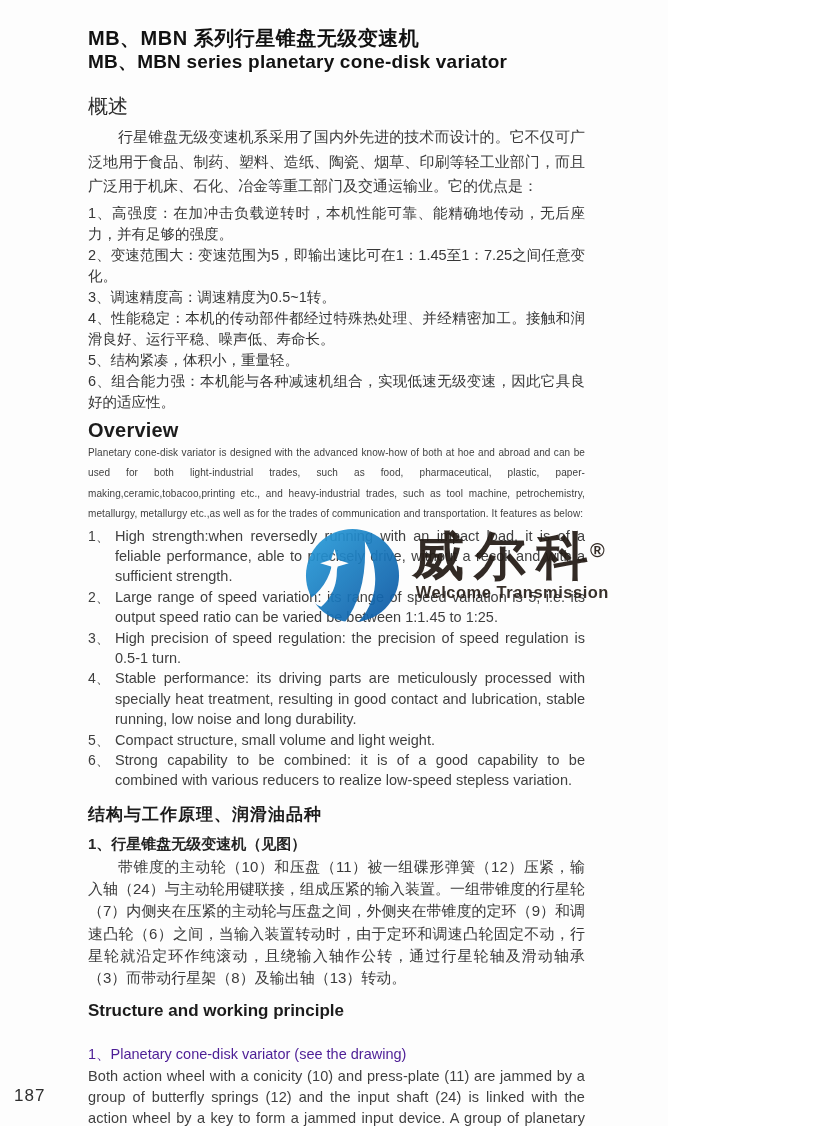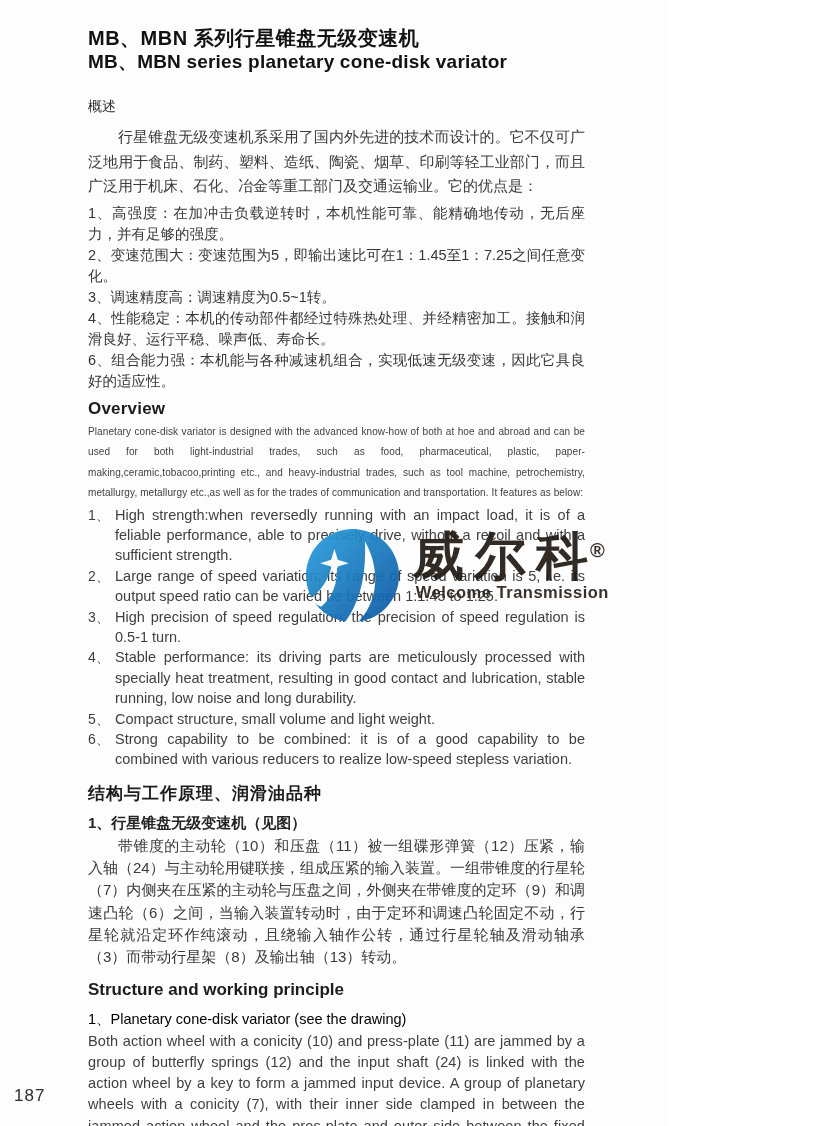--- a/index.html
+++ b/index.html
@@ -16,32 +16,32 @@
     box-sizing:border-box;
     padding:26px 83px 0 88px;
   }
   .title-zh{
     font-size:20px;line-height:24px;font-weight:bold;color:#121212;letter-spacing:0.5px;
   }
   .title-en{
     font-size:19px;line-height:24px;font-weight:bold;color:#121212;letter-spacing:0.2px;
   }
   .h-zh{
-    margin-top:22px;font-size:14px;line-height:20px;font-weight:normal;color:#2b2b2b;
+    margin-top:22px;font-size:20px;line-height:20px;font-weight:normal;color:#2b2b2b;
   }
   .intro-zh{
     margin-top:9px;font-size:15px;line-height:24.5px;color:#3a3a3a;
     text-indent:2em;text-align:justify;
   }
   .zh-list{margin-top:4px;}
   .zh-item{
     font-size:14.5px;line-height:21px;color:#363636;text-align:justify;
   }
   .h-bold{
-    margin-top:6px;font-size:17px;line-height:22px;font-weight:bold;color:#1c1c1c;letter-spacing:0.2px;
+    margin-top:6px;font-size:20px;line-height:22px;font-weight:bold;color:#1c1c1c;letter-spacing:0.2px;
   }
   .intro-en{
     margin-top:2px;font-size:10px;line-height:20.5px;color:#3f3f3f;
     text-align:justify;letter-spacing:0.1px;
   }
   .en-list{margin-top:1px;}
   .en-item{display:flex;}
   .en-item .num{
     flex:none;width:27px;font-size:14px;line-height:20.4px;color:#3f3f3f;
   }
@@ -55,21 +55,21 @@
     margin-top:7px;font-size:15px;line-height:20px;font-weight:bold;color:#242424;
   }
   .para-zh{
     margin-top:2px;font-size:15px;line-height:22.3px;color:#3a3a3a;
     text-indent:2em;text-align:justify;
   }
   .h-struct-en{
     margin-top:9px;font-size:17px;line-height:24px;font-weight:bold;color:#1c1c1c;
   }
   .sub-en{
-    margin-top:7px;font-size:14.5px;line-height:20px;color:#000000;
+    margin-top:21px;font-size:14.5px;line-height:20px;color:#4c1d95;
   }
   .para-en{
     margin-top:2px;font-size:14.5px;line-height:21.3px;color:#3f3f3f;
     text-align:justify;letter-spacing:0.1px;
   }
   .page-number{
     position:absolute;left:14px;top:1086px;
     font-size:17px;color:#2e2e2e;letter-spacing:1px;
   }
   
@@ -102,20 +102,21 @@
   <div class="title-en">MB、MBN series planetary cone-disk variator</div>
 
   <div class="h-zh">概述</div>
   <div class="intro-zh">行星锥盘无级变速机系采用了国内外先进的技术而设计的。它不仅可广泛地用于食品、制药、塑料、造纸、陶瓷、烟草、印刷等轻工业部门，而且广泛用于机床、石化、冶金等重工部门及交通运输业。它的优点是：</div>
 
   <div class="zh-list">
     <div class="zh-item">1、高强度：在加冲击负载逆转时，本机性能可靠、能精确地传动，无后座力，并有足够的强度。</div>
     <div class="zh-item">2、变速范围大：变速范围为5，即输出速比可在1：1.45至1：7.25之间任意变化。</div>
     <div class="zh-item">3、调速精度高：调速精度为0.5~1转。</div>
     <div class="zh-item">4、性能稳定：本机的传动部件都经过特殊热处理、并经精密加工。接触和润滑良好、运行平稳、噪声低、寿命长。</div>
+    <div class="zh-item">5、结构紧凑，体积小，重量轻。</div>
     <div class="zh-item">6、组合能力强：本机能与各种减速机组合，实现低速无级变速，因此它具良好的适应性。</div>
   </div>
 
   <div class="h-bold">Overview</div>
   <div class="intro-en">Planetary cone-disk variator is designed with the advanced know-how of both at hoe and abroad and can be used for both light-industrial trades, such as food, pharmaceutical, plastic, paper-making,ceramic,tobacoo,printing etc., and heavy-industrial trades, such as tool machine, petrochemistry, metallurgy, metallurgy etc.,as well as for the trades of communication and transportation. It features as below:</div>
 
   <div class="en-list">
     <div class="en-item">
       <span class="num">1、</span>
       <div class="itext">High strength:when reversedly running with an impact load, it is of a feliable performance, able to precisely drive, without a recoil and with a sufficient strength.</div>

